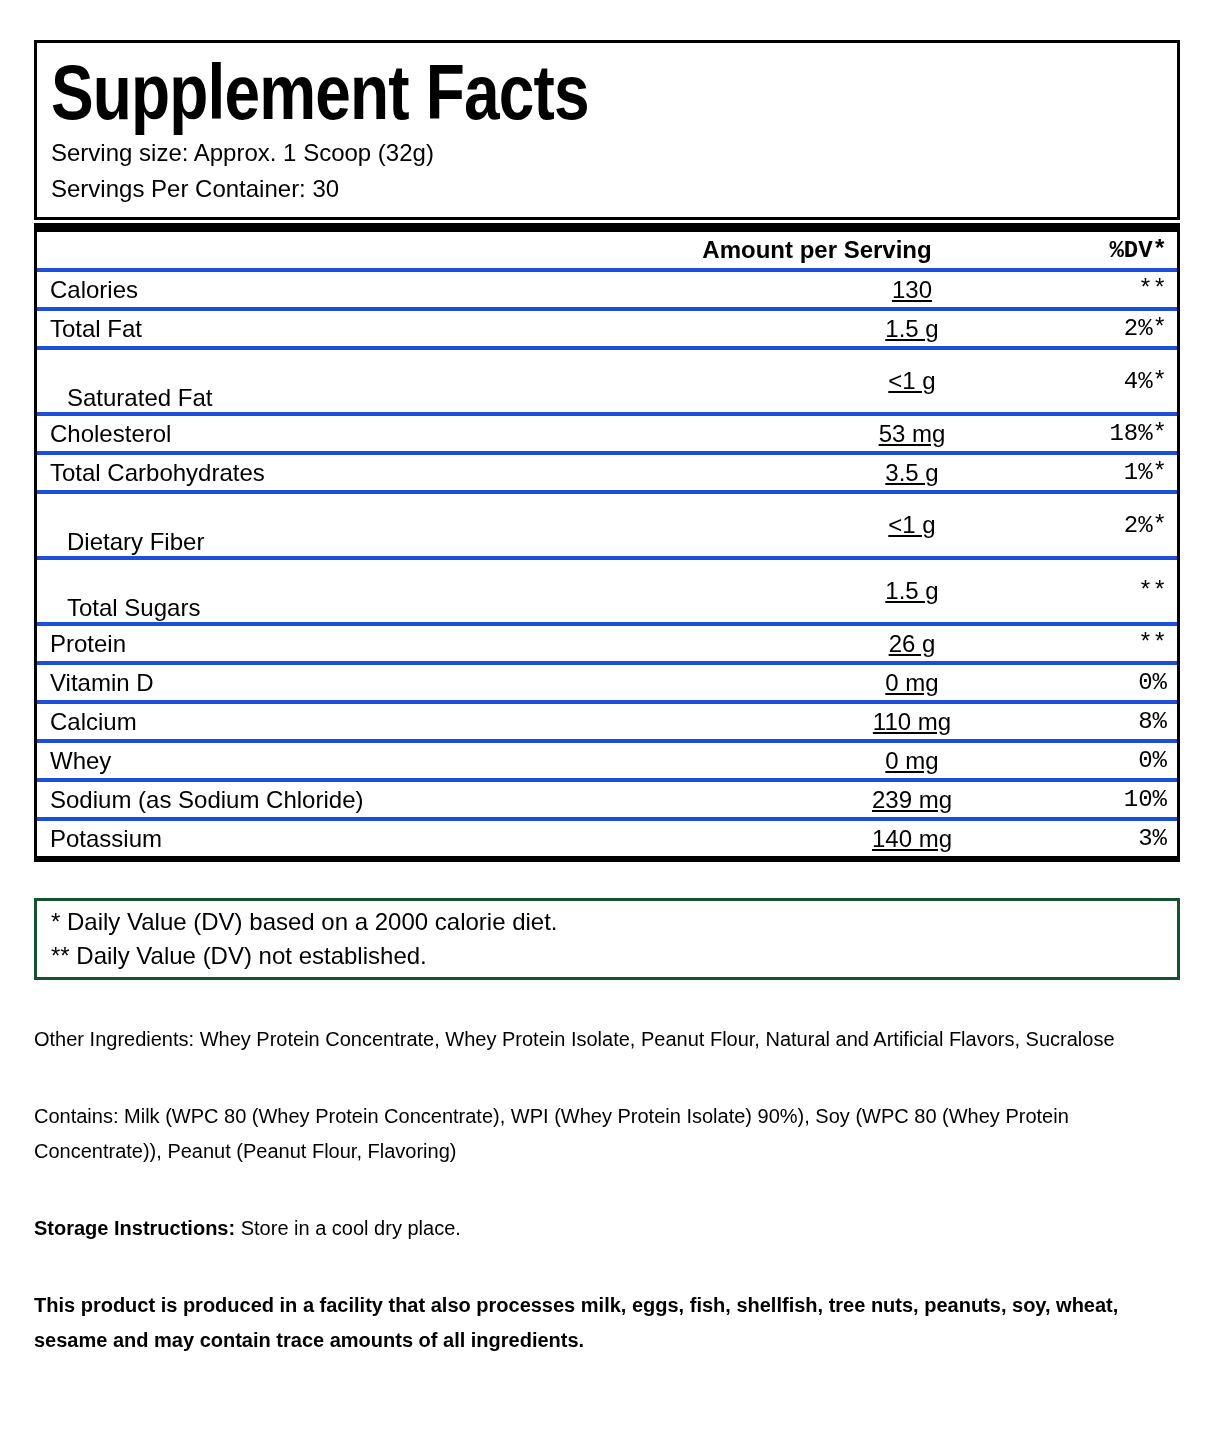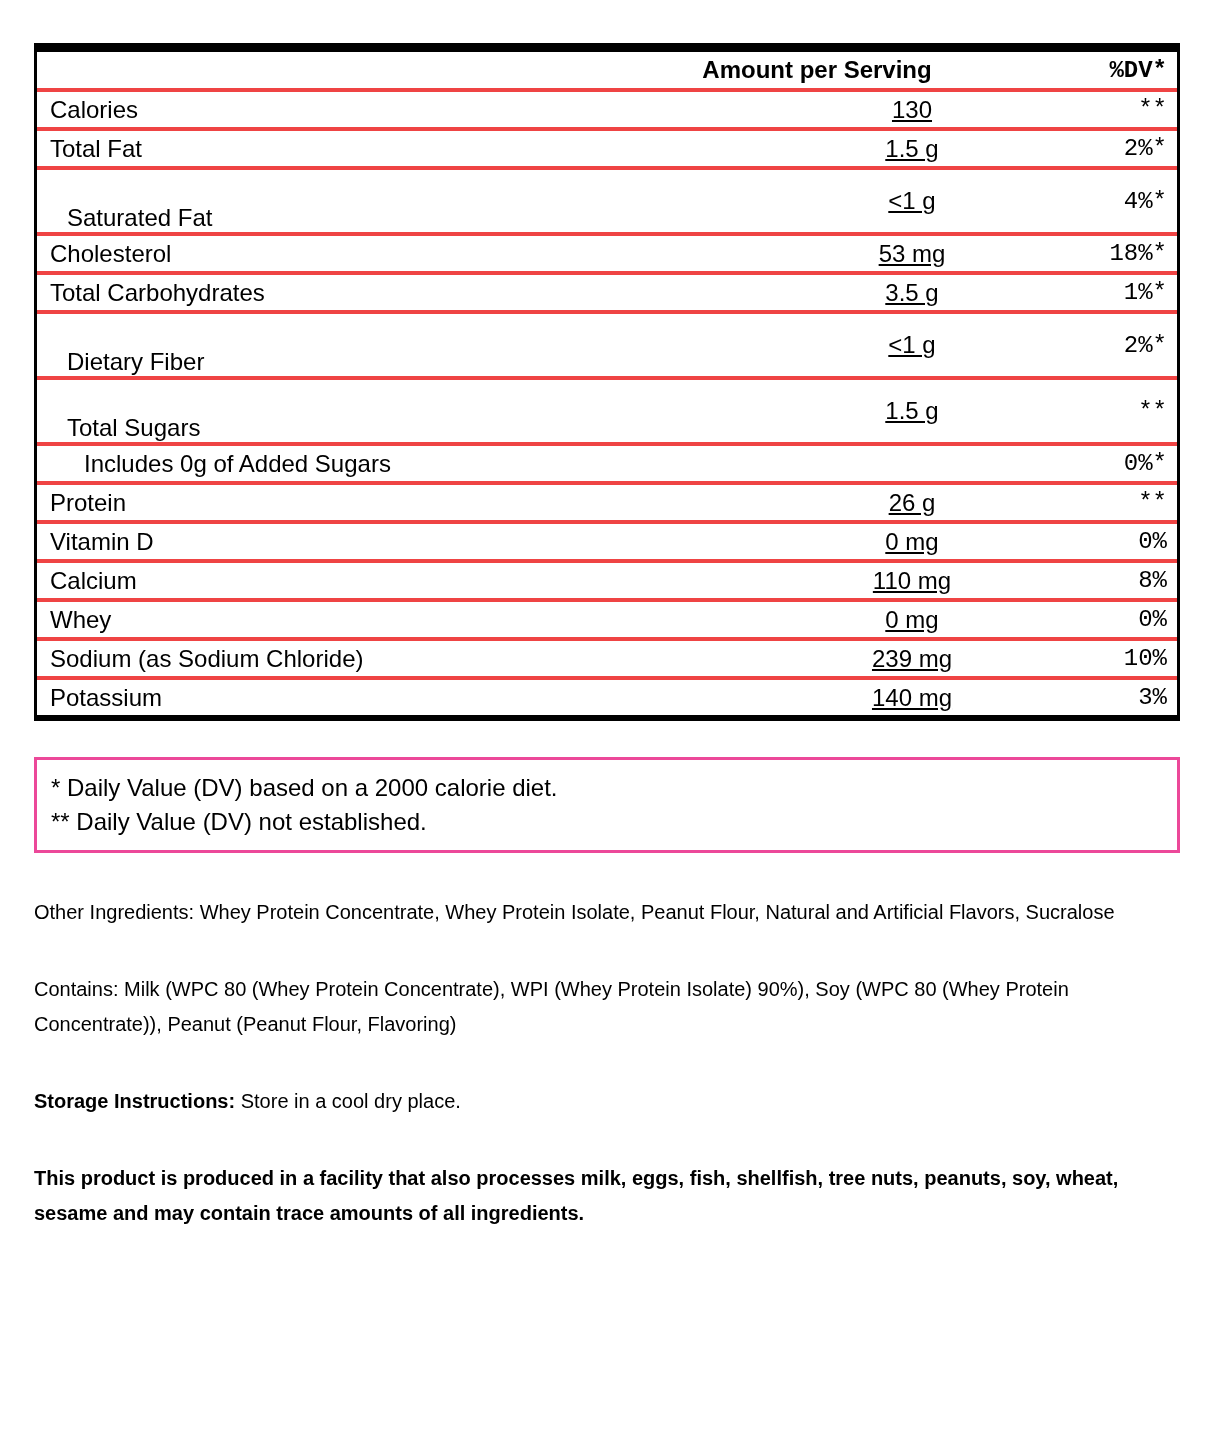--- a/index.html
+++ b/index.html
@@ -35,56 +35,61 @@
   .facts-table {
     margin-top: 3px;
     border: 3px solid #000;
     border-top: 9px solid #000;
     border-bottom: 6px solid #000;
   }
   .t-row {
     display: flex;
     align-items: center;
     min-height: 39px;
-    border-top: 4px solid #ef4444;
+    border-top: 4px solid #1d4ed8;
     padding: 0 10px 0 13px;
     font-size: 24px;
   }
   .t-row.t-head { border-top: none; min-height: 36px; }
   .c-label { flex: 1; }
   .c-label.indent-1 { padding-left: 17px; margin-top: 34px; }
   .c-label.indent-2 { padding-left: 34px; }
   .c-amt  { width: 250px; text-align: center; text-decoration: underline; }
   .c-amt-h { width: 440px; text-align: center; font-weight: bold; }
   .c-dv   { width: 130px; text-align: right; font-family: Liberation Mono, monospace; }
   .t-head .c-dv { font-weight: bold; }
 
   
   .footnote-box {
     margin-top: 36px;
-    border: 3px solid #ec4899;
-    padding: 11px 14px;
+    border: 3px solid #14532d;
+    padding: 4px 14px;
     font-size: 24px;
     line-height: 34px;
   }
 
   
   .para {
     margin-top: 42px;
     font-size: 20px;
     line-height: 35px;
     max-width: 1152px;
   }
   .bold { font-weight: bold; }
 </style>
 </head>
 <body>
 
 <div class="page">
 
+  <div class="header-box">
+    <div class="title">Supplement Facts</div>
+    <div class="serving-line">Serving size: Approx. 1 Scoop (32g)</div>
+    <div class="serving-line">Servings Per Container: 30</div>
+  </div>
 
   <div class="facts-table">
     <div class="t-row t-head">
       <div class="c-label"></div>
       <div class="c-amt-h">Amount per Serving</div>
       <div class="c-dv">%DV*</div>
     </div>
     <div id="rows">
   <div class="t-row">
     <div class="c-label">Calories</div>
@@ -121,25 +126,20 @@
     <div class="c-amt">&lt;1 g</div>
     <div class="c-dv">2%*</div>
   </div>
 
   <div class="t-row">
     <div class="c-label indent-1">Total Sugars</div>
     <div class="c-amt">1.5 g</div>
     <div class="c-dv">**</div>
   </div>
 
-  <div class="t-row">
-    <div class="c-label indent-2">Includes 0g of Added Sugars</div>
-    <div class="c-amt"></div>
-    <div class="c-dv">0%*</div>
-  </div>
 
   <div class="t-row">
     <div class="c-label">Protein</div>
     <div class="c-amt">26 g</div>
     <div class="c-dv">**</div>
   </div>
 
   <div class="t-row">
     <div class="c-label">Vitamin D</div>
     <div class="c-amt">0 mg</div>

